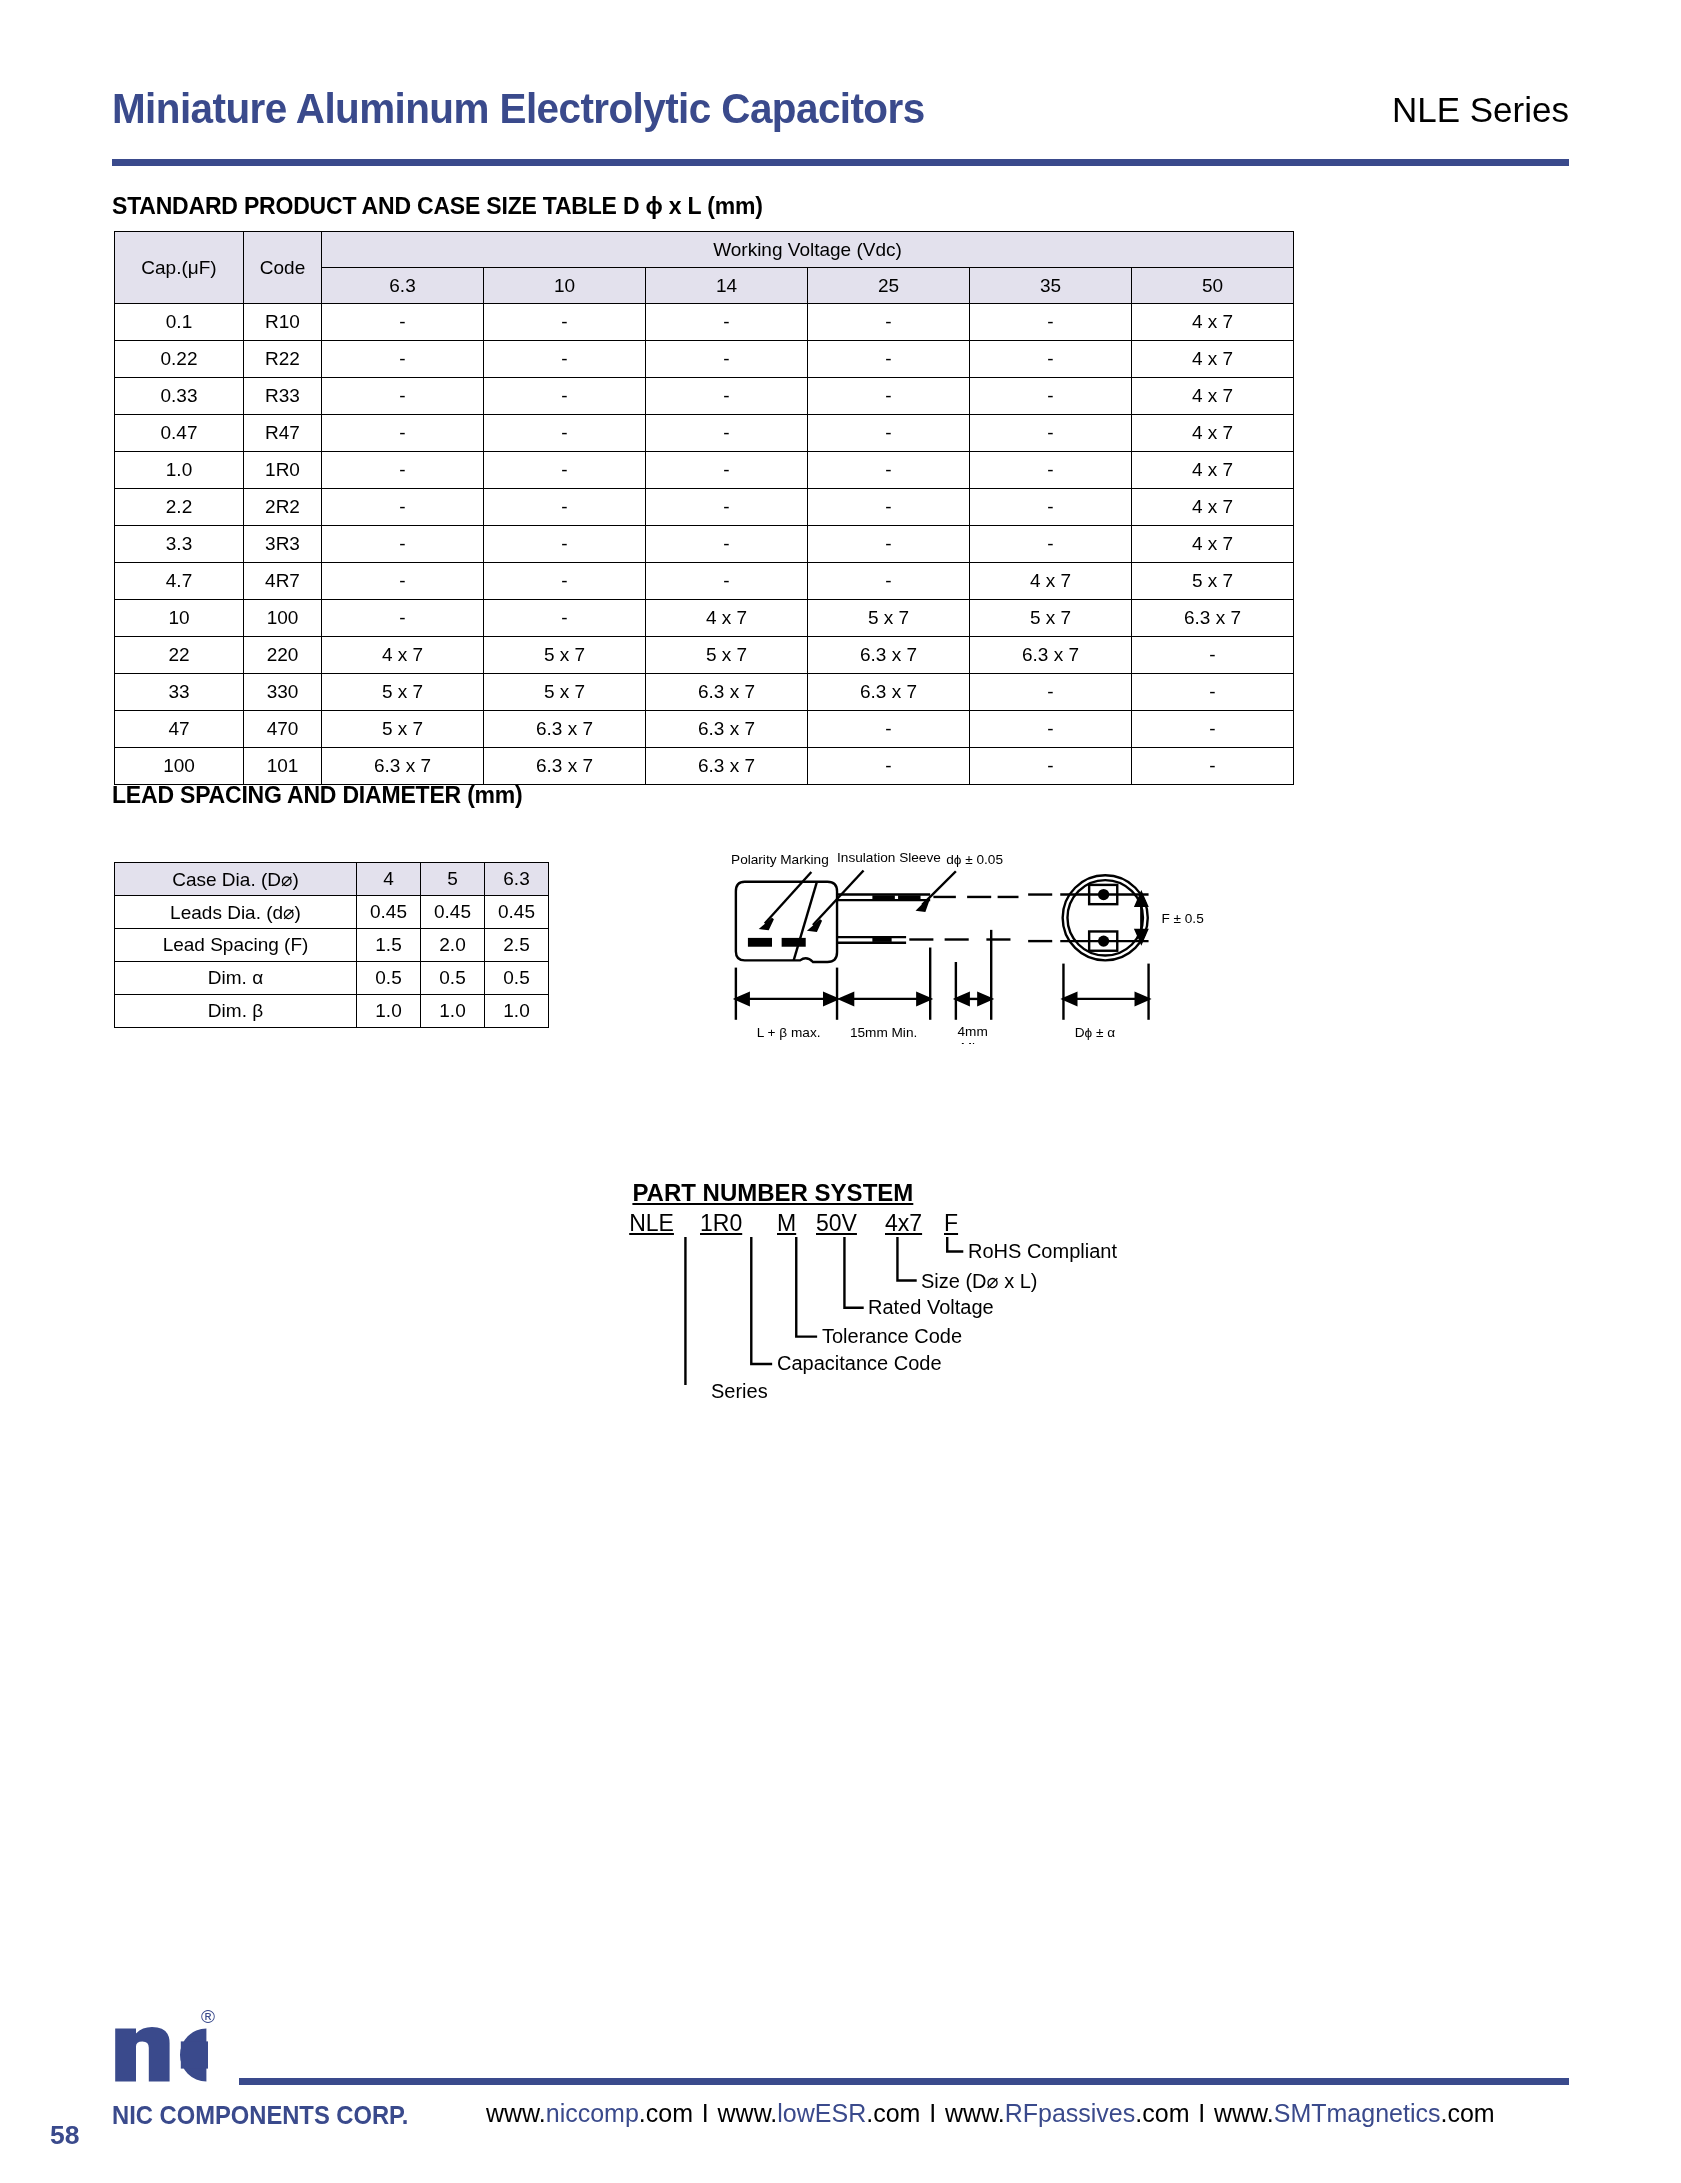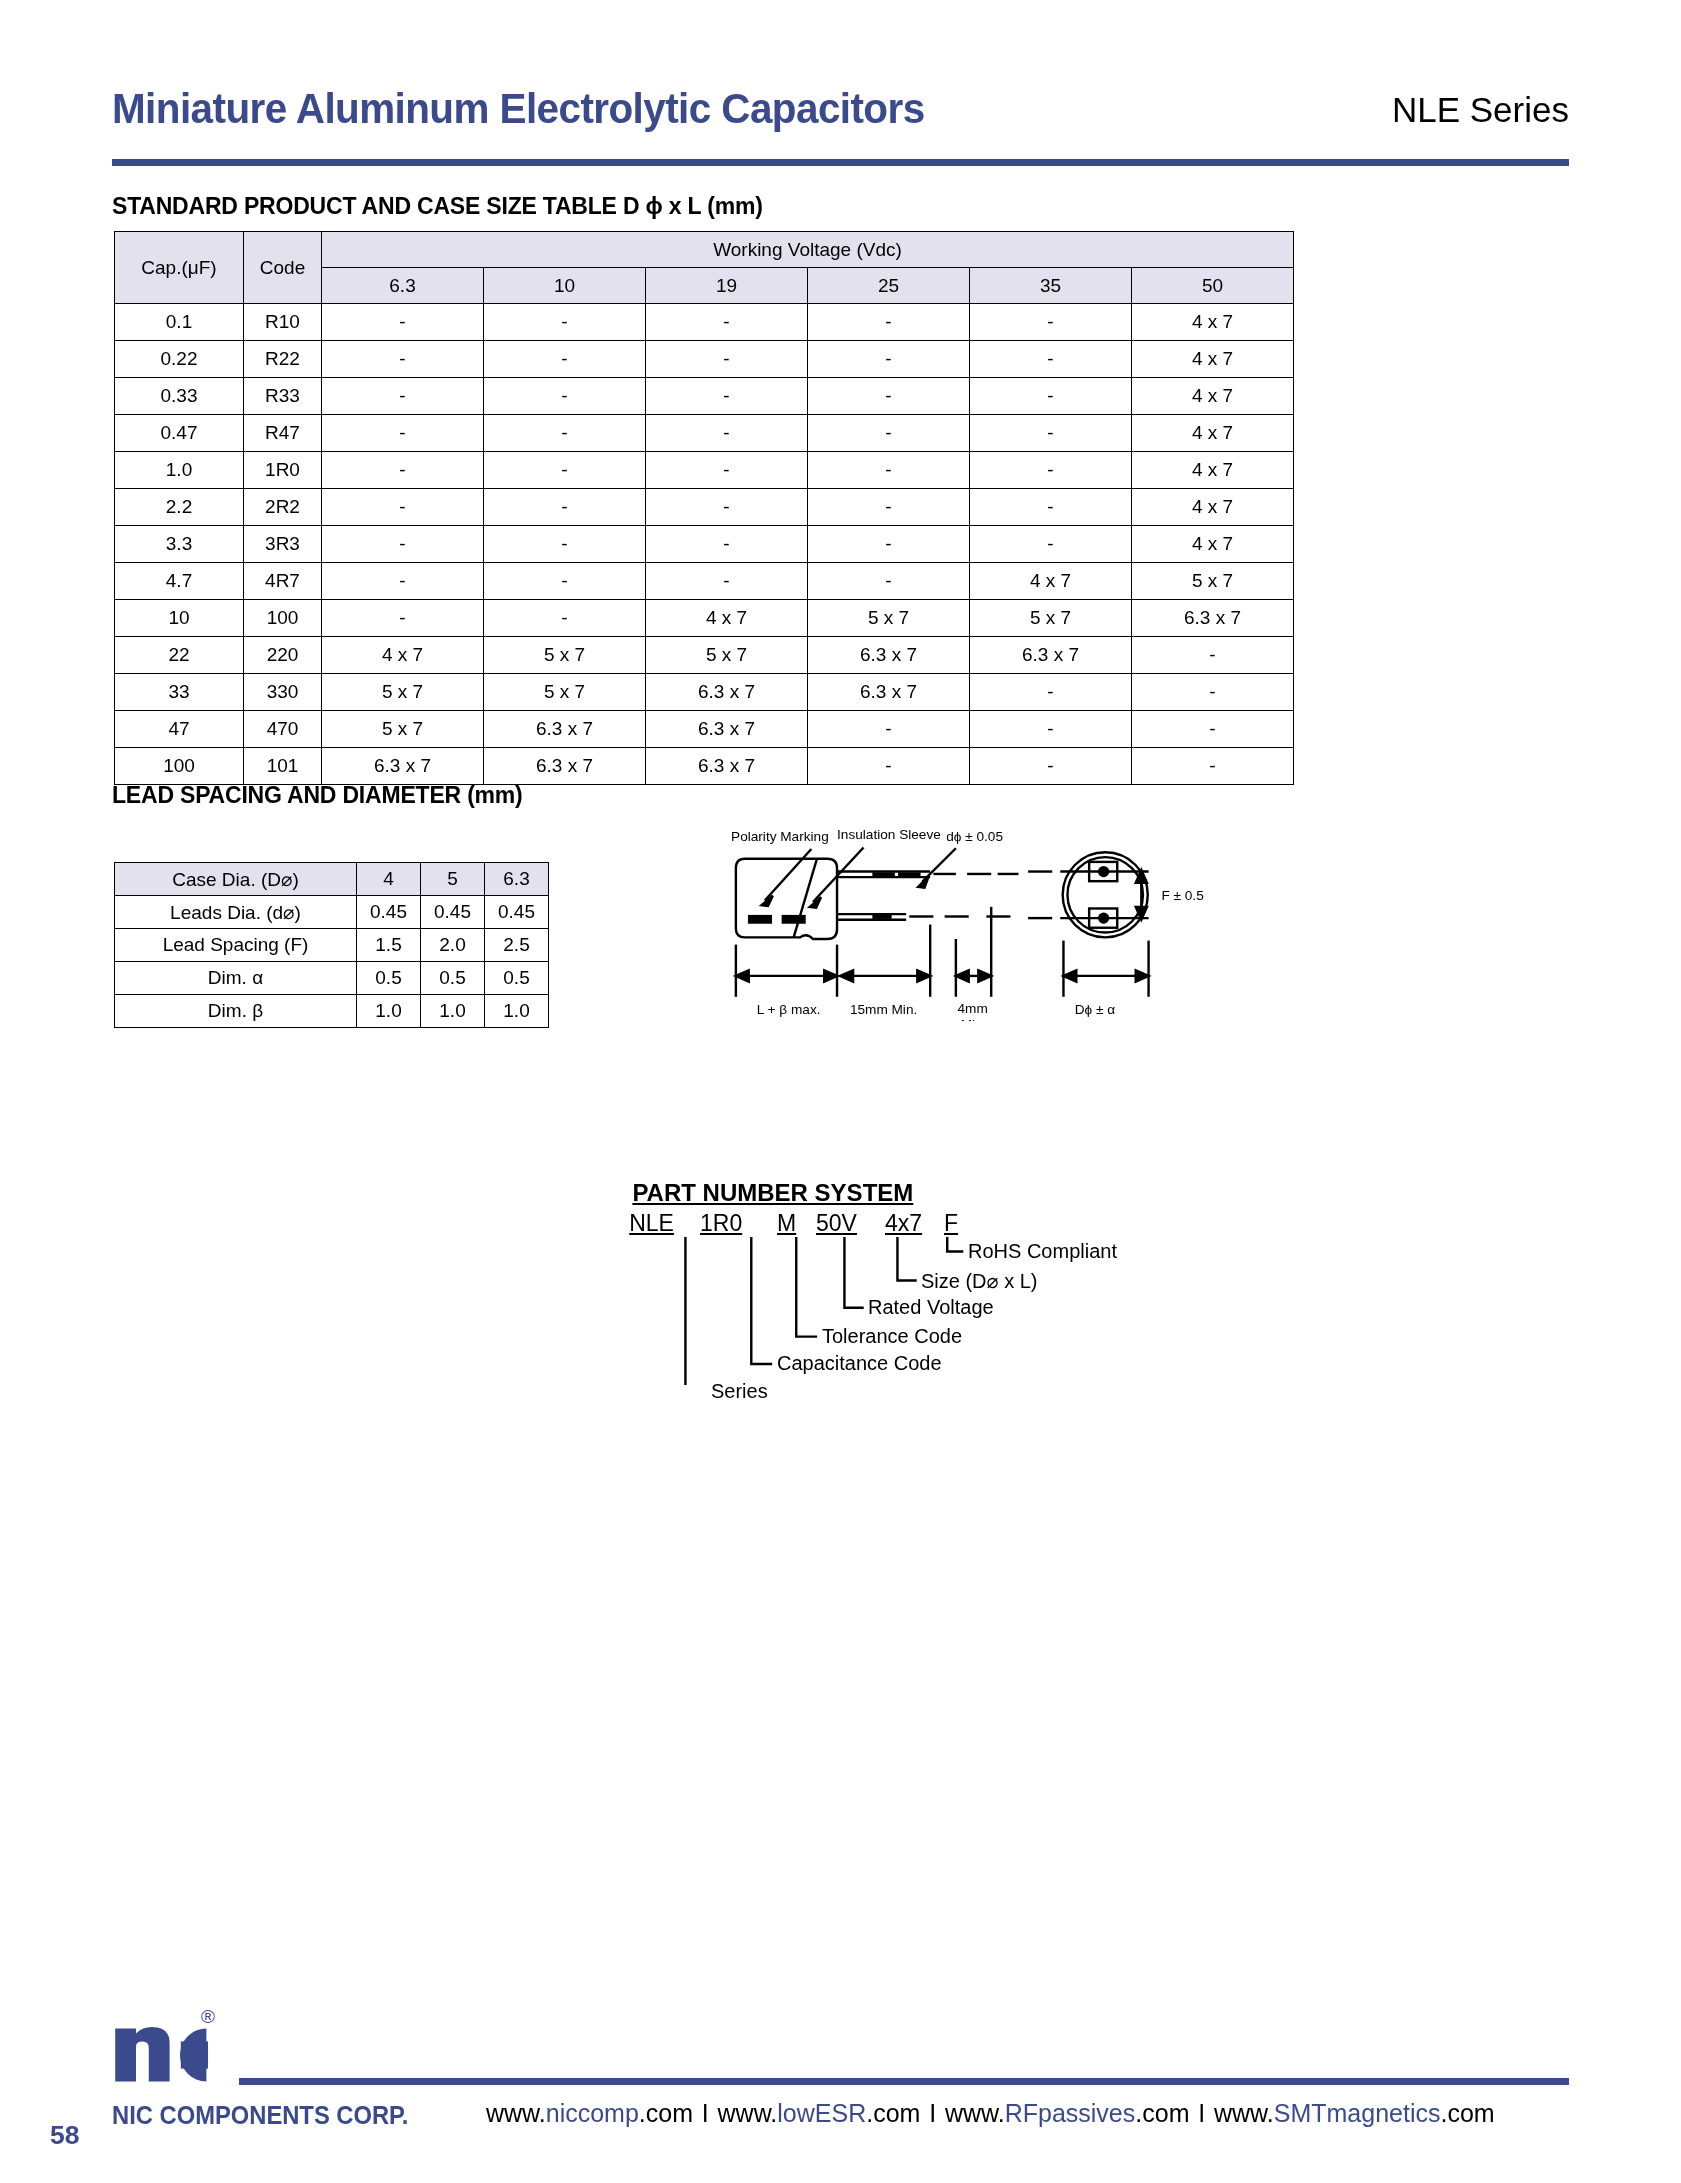--- a/index.html
+++ b/index.html
@@ -102,21 +102,21 @@
     height: 32px;
     font-size: 19px;
   }
   #table-lead .c-label { width: 241px; }
   #table-lead .c-val   { width: 63px; }
 
   
   #diagram {
     position: absolute;
     left: 715px;
-    top: 812px;
+    top: 835px;
     width: 554px;
     height: 209px;
   }
   #diagram svg { display: block; }
 
   
   #pns {
     position: absolute;
     left: 626px;
     top: 1179px;
@@ -225,21 +225,21 @@
 <table id="table-standard">
   <thead>
     <tr>
       <th class="hdr c-cap" rowspan="2">Cap.(μF)</th>
       <th class="hdr c-code" rowspan="2">Code</th>
       <th class="hdr" colspan="6">Working Voltage (Vdc)</th>
     </tr>
     <tr>
       <th class="hdr c-v">6.3</th>
       <th class="hdr c-v">10</th>
-      <th class="hdr c-v">19</th>
+      <th class="hdr c-v">14</th>
       <th class="hdr c-v">25</th>
       <th class="hdr c-v">35</th>
       <th class="hdr c-v">50</th>
     </tr>
   </thead>
   <tbody id="standard-body">
       <tr>
         <td class="c-cap">0.1</td>
         <td class="c-code">R10</td>
         <td class="c-v">-</td>

